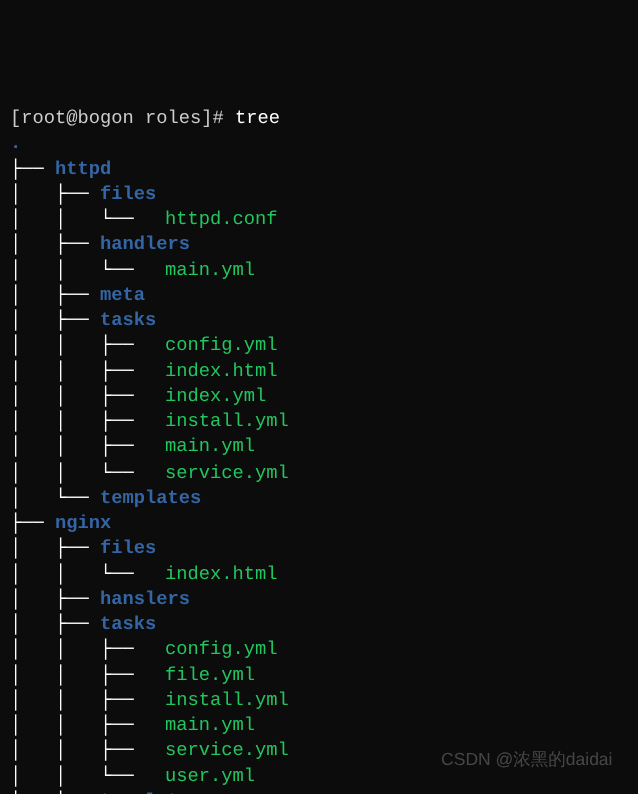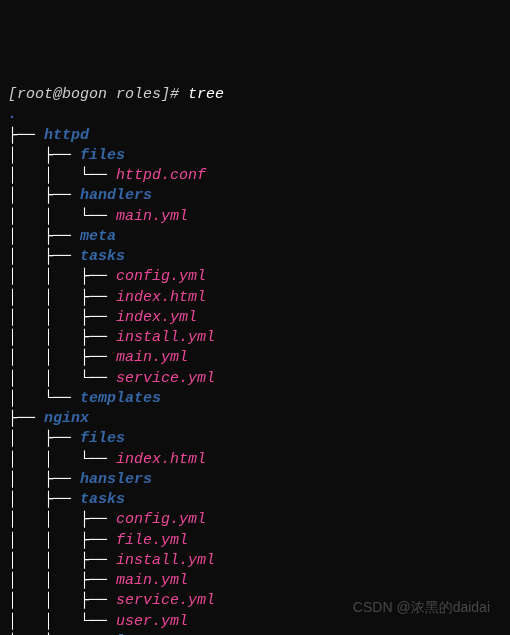--- a/index.html
+++ b/index.html
@@ -7,24 +7,24 @@
       background: #0c0c0c;
       color: #cccccc;
       font-family: 'Consolas', 'Courier New', monospace;
       font-size: 15px;
       line-height: 1.35;
       padding: 4px 8px;
       width: 510px;
       min-height: 635px;
       white-space: pre;
     }
-    .line { white-space: pre; font-style: italic; }
+    .line { white-space: pre; }
     .white { color: #ffffff; }
     .blue { color: #3465a4; font-weight: bold; }
-    .file { color: #ec4899; }
+    .file { color: #22c55e; margin-left: 16px; }
     .branch { color: #ffffff; }
     .prompt { color: #cccccc; }
     .watermark {
       position: absolute;
       right: 20px;
       bottom: 18px;
       color: rgba(180, 180, 180, 0.35);
       font-family: sans-serif;
       font-size: 14px;
       pointer-events: none;

